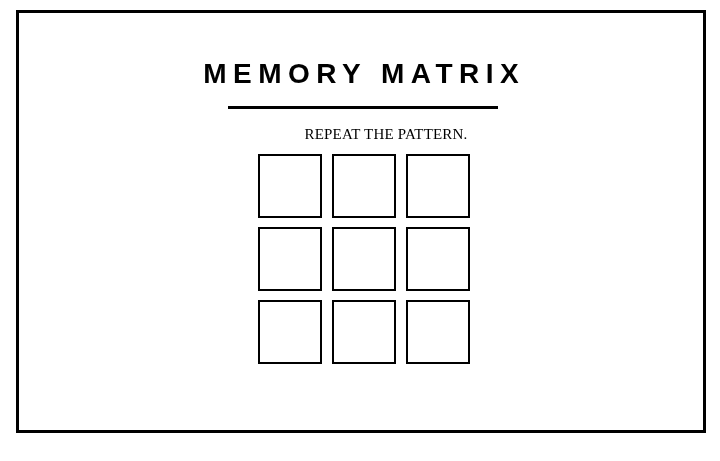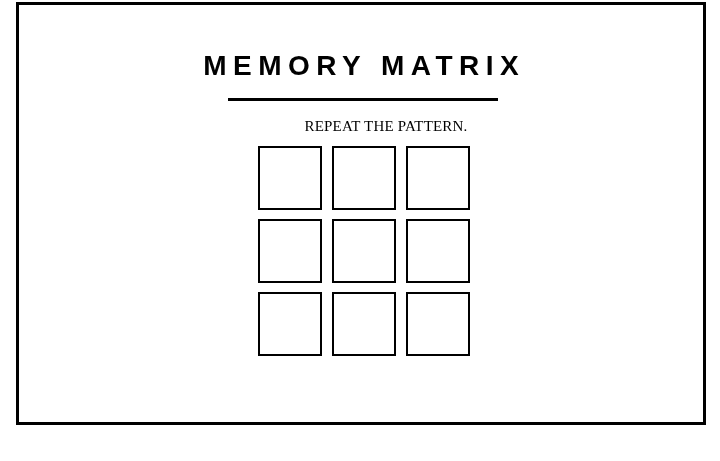--- a/index.html
+++ b/index.html
@@ -19,21 +19,21 @@
   #screen {
     position: relative;
     width: 720px;
     height: 461px;
     background: #ffffff;
   }
 
   #card {
     position: absolute;
     left: 16px;
-    top: 2px;
+    top: 10px;
     width: 690px;
     height: 423px;
     box-sizing: border-box;
     border: 3px solid #000000;
     background: #ffffff;
   }
 
   
   #header {
     position: absolute;

